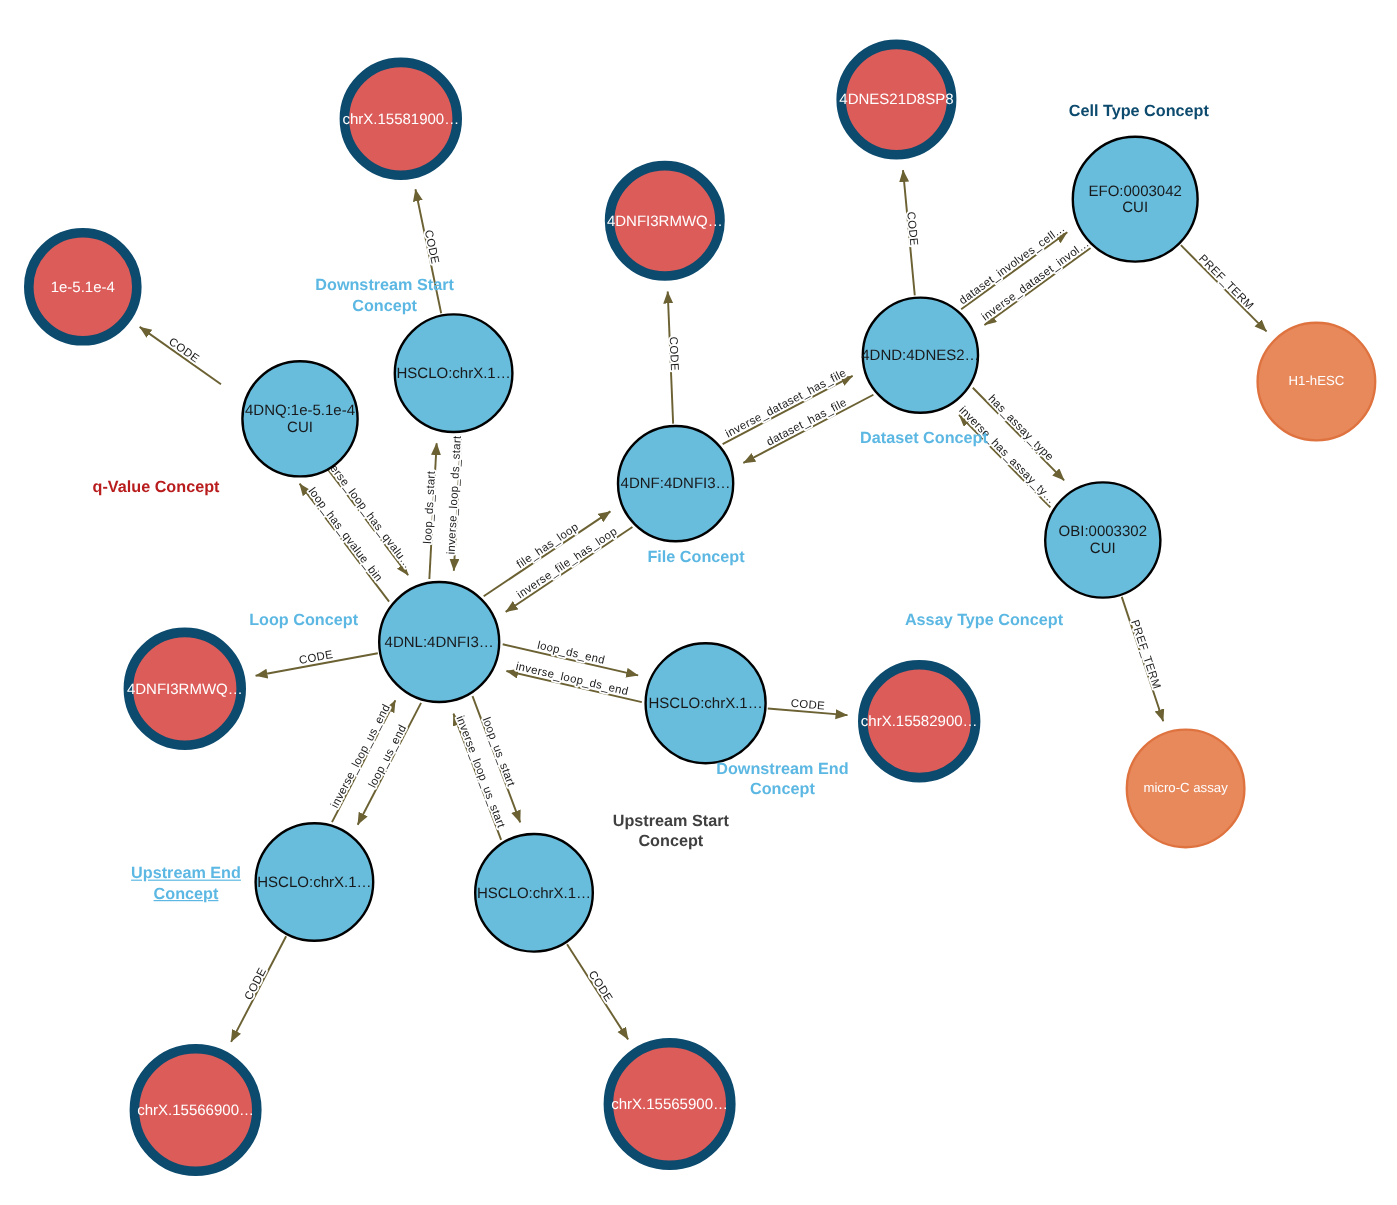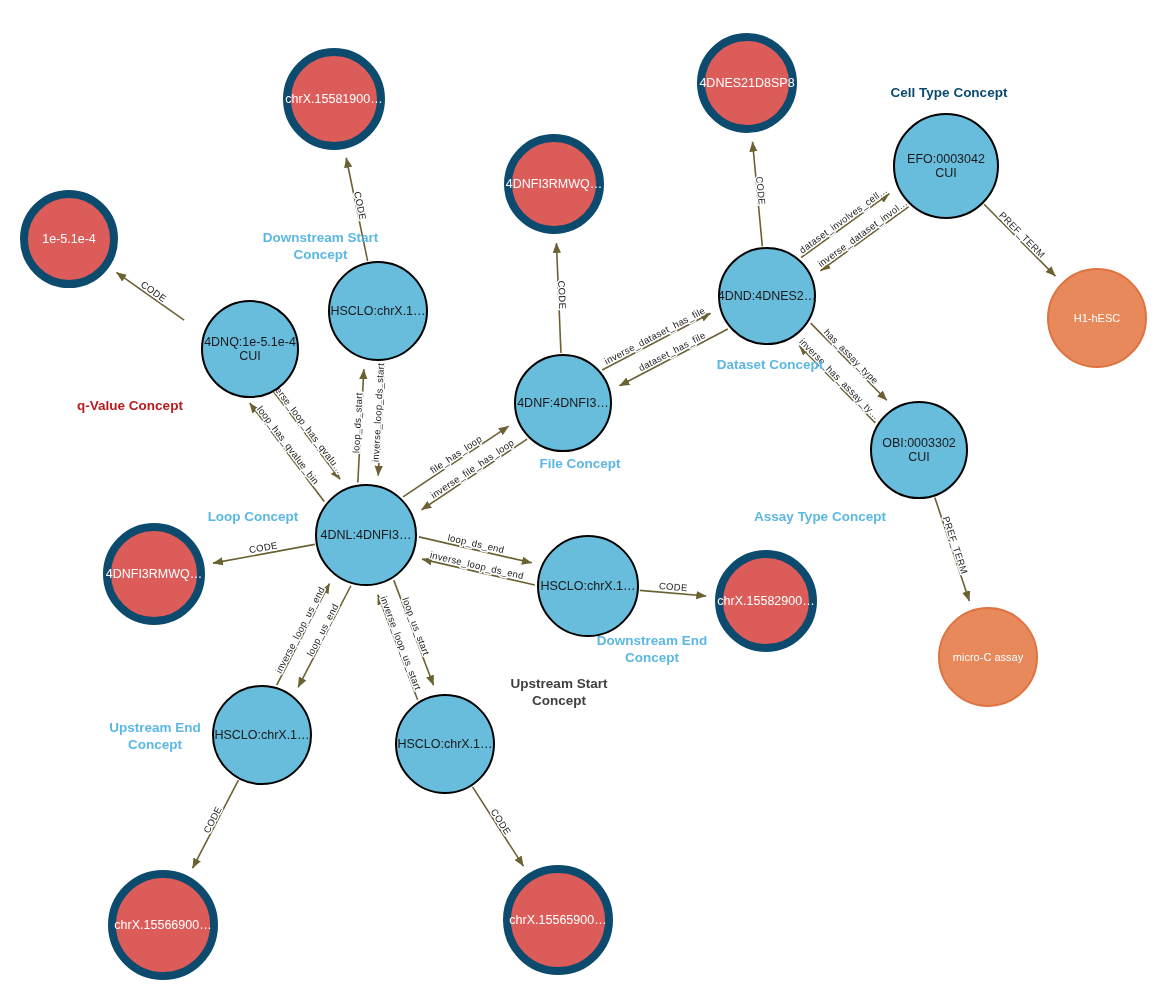--- a/index.html
+++ b/index.html
@@ -218,16 +218,16 @@
 Concept</div>
       <div class="node-caption" style="left: 500px; top: 456px; width: 160px; color: rgb(92, 184, 227);">File Concept</div>
       <div class="node-caption" style="left: 686px; top: 357px; width: 168px; color: rgb(92, 184, 227);">Dataset Concept</div>
       <div class="node-caption" style="left: 863px; top: 85px; width: 172px; color: #0c4a6e;">Cell Type Concept</div>
       <div class="node-caption" style="left: 730px; top: 509px; width: 180px; color: rgb(92, 184, 227);">Assay Type Concept</div>
       <div class="node-caption" style="left: 173px; top: 509px; width: 160px; color: rgb(92, 184, 227);">Loop Concept</div>
       <div class="node-caption" style="left: 567px; top: 633px; width: 170px; color: rgb(92, 184, 227);">Downstream End
 Concept</div>
       <div class="node-caption" style="left: 474px; top: 676px; width: 170px; color: #404040;">Upstream Start
 Concept</div>
-      <div class="node-caption" style="left: 75px; top: 720px; width: 160px; color: rgb(92, 184, 227);">Upstream End
+      <div class="node-caption" style="left: 75px; top: 720px; width: 160px; color: rgb(92, 184, 227); text-decoration: underline;">Upstream End
 Concept</div>
     </div>
 </div>
 
 </body></html>

